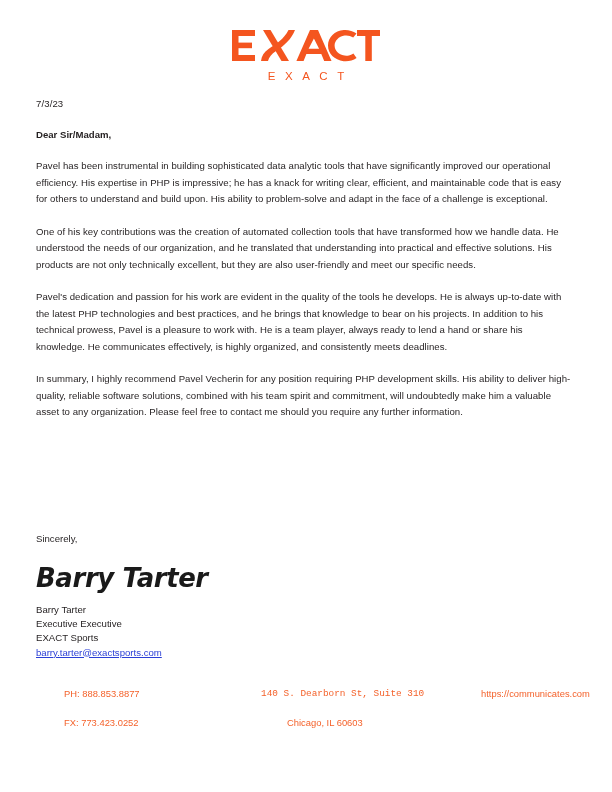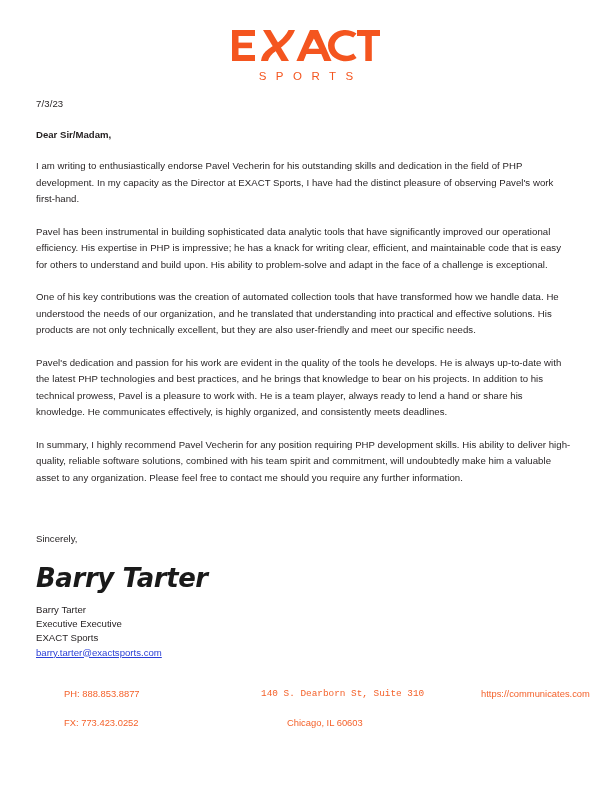--- a/index.html
+++ b/index.html
@@ -171,29 +171,28 @@
                    L124.6 28.1 C 120.8 30.6, 116.2 31.7, 111.6 31.2
                    C 102.4 30.2, 96 23.6, 96 15.6
                    C 96 7.6, 102.6 0.7, 111.8 0.1
                    C 116.4 -0.2, 120.9 1, 124.5 3.5 Z"></path>
 
           <rect x="125" y="0" width="23" height="6"></rect>
           <rect x="133.3" y="0" width="6.5" height="31"></rect>
         </g>
       </svg>
     </div>
-    <div class="logo-sub">SPORTS</div>
+    <div class="logo-sub">EXACT</div>
   </div>
 
   <div class="date">7/3/23</div>
 
   <div class="salutation">Dear Sir/Madam,</div>
 
   <div class="body-copy">
-    <p class="para">I am writing to enthusiastically endorse Pavel Vecherin for his outstanding skills and dedication in the field of PHP development. In my capacity as the Director at EXACT Sports, I have had the distinct pleasure of observing Pavel's work first-hand.</p>
     <p class="para">Pavel has been instrumental in building sophisticated data analytic tools that have significantly improved our operational efficiency. His expertise in PHP is impressive; he has a knack for writing clear, efficient, and maintainable code that is easy for others to understand and build upon. His ability to problem-solve and adapt in the face of a challenge is exceptional.</p>
     <p class="para">One of his key contributions was the creation of automated collection tools that have transformed how we handle data. He understood the needs of our organization, and he translated that understanding into practical and effective solutions. His products are not only technically excellent, but they are also user-friendly and meet our specific needs.</p>
     <p class="para">Pavel's dedication and passion for his work are evident in the quality of the tools he develops. He is always up-to-date with the latest PHP technologies and best practices, and he brings that knowledge to bear on his projects. In addition to his technical prowess, Pavel is a pleasure to work with. He is a team player, always ready to lend a hand or share his knowledge. He communicates effectively, is highly organized, and consistently meets deadlines.</p>
     <p class="para">In summary, I highly recommend Pavel Vecherin for any position requiring PHP development skills. His ability to deliver high-quality, reliable software solutions, combined with his team spirit and commitment, will undoubtedly make him a valuable asset to any organization. Please feel free to contact me should you require any further information.</p>
   </div>
 
   <div class="closing">Sincerely,</div>
 
   <div class="signature">Barry Tarter</div>
 

